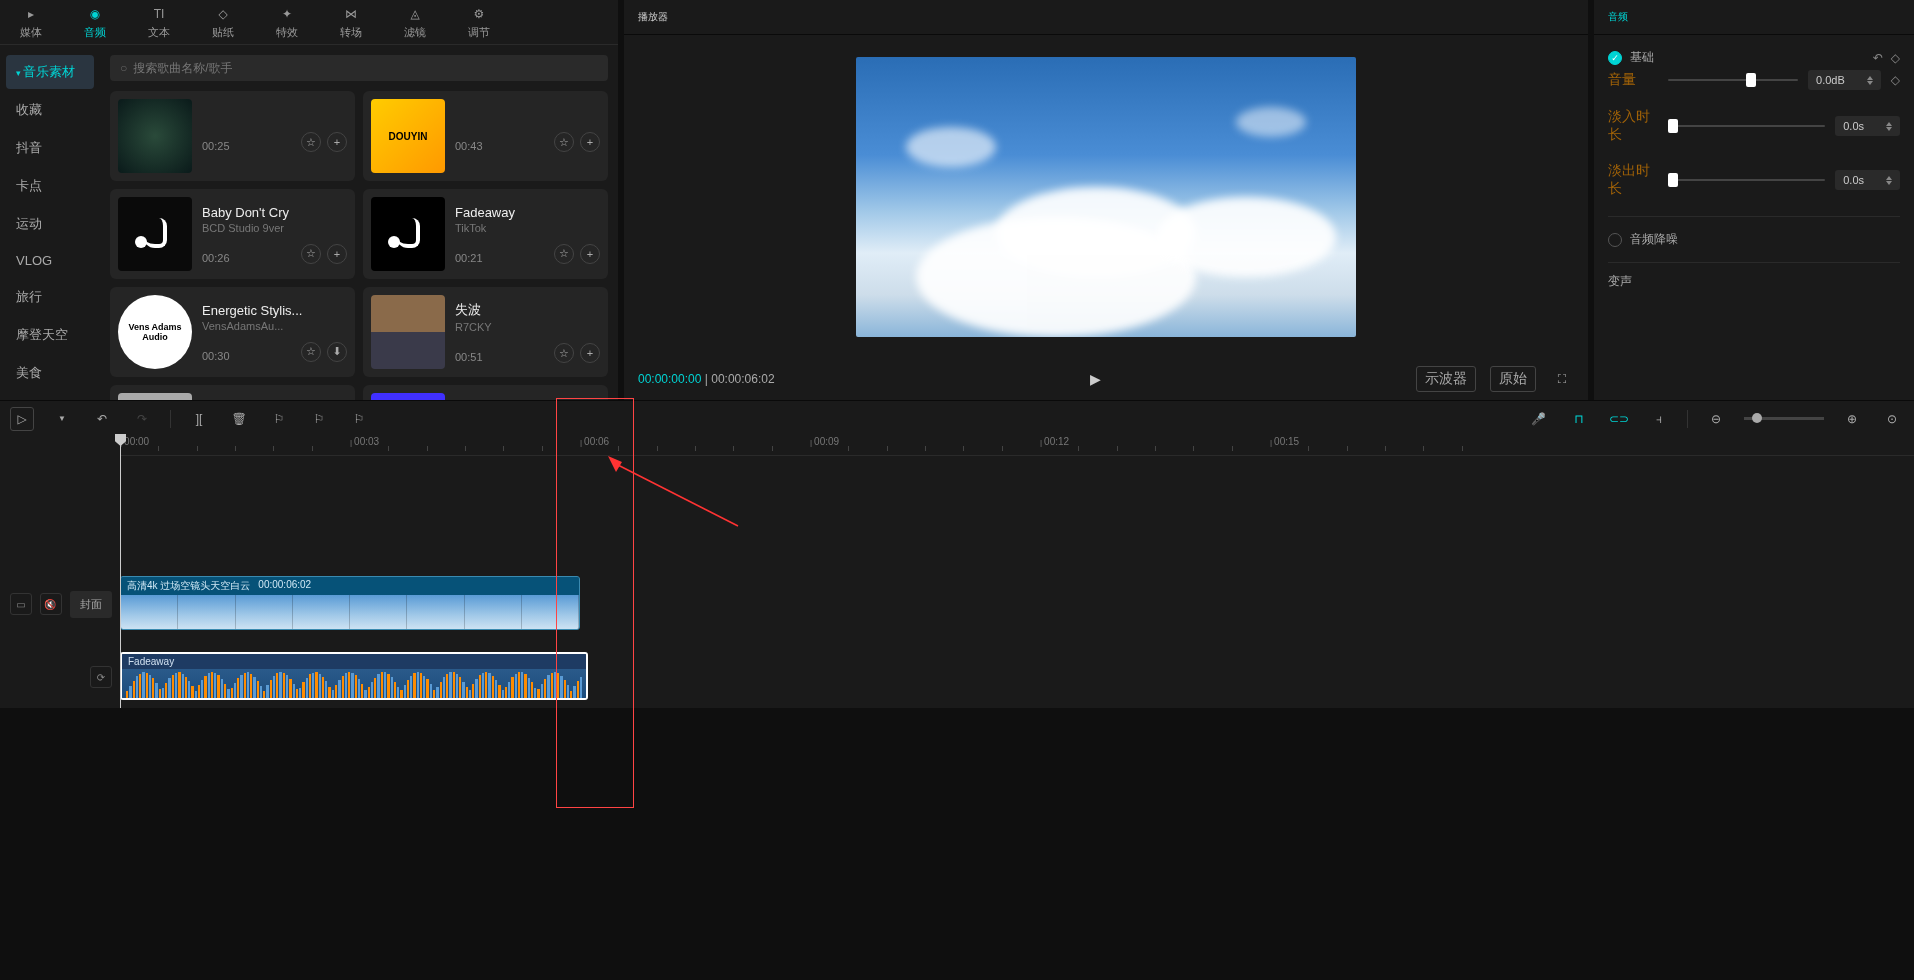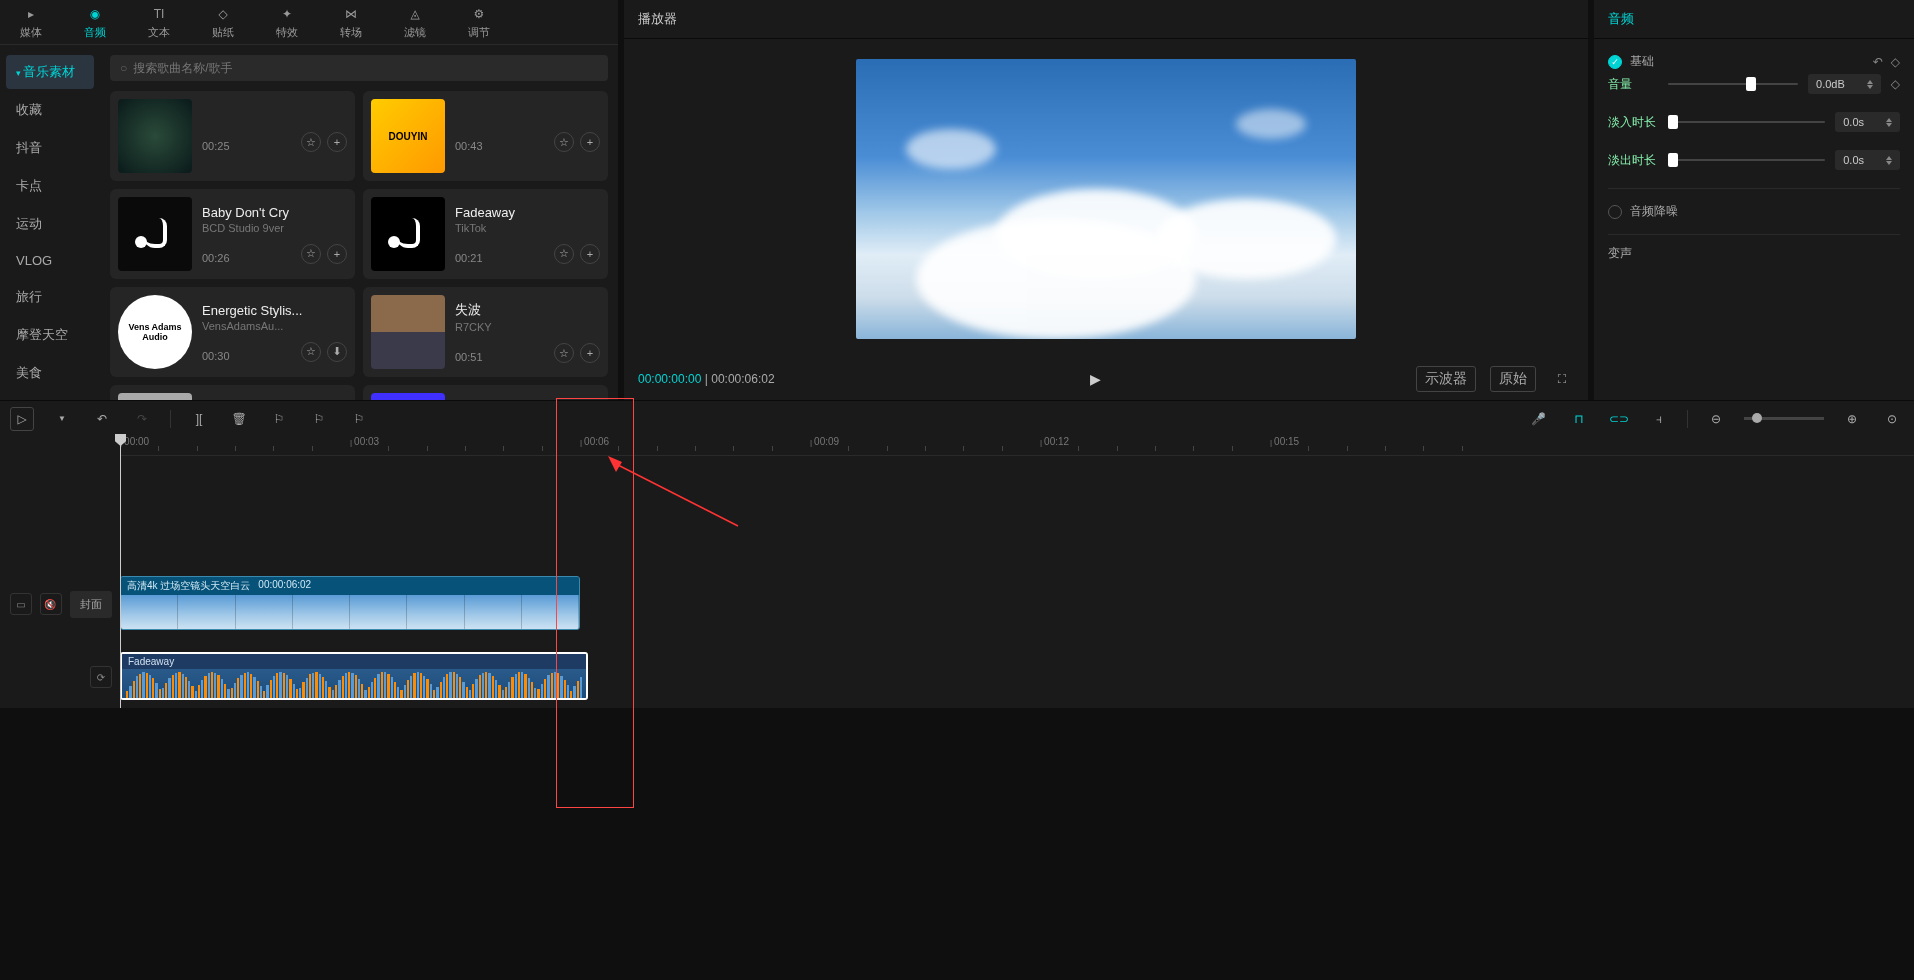--- a/index.html
+++ b/index.html
@@ -33,38 +33,38 @@
 .music-card { background: #252525; border-radius: 6px; padding: 8px; display: flex; gap: 10px; align-items: center; height: 90px; }
 .music-thumb { width: 74px; height: 74px; border-radius: 4px; background: #333; flex-shrink: 0; display: flex; align-items: center; justify-content: center; font-size: 10px; overflow: hidden; }
 .music-info { flex: 1; overflow: hidden; }
 .music-title { color: #eee; font-size: 13px; white-space: nowrap; overflow: hidden; text-overflow: ellipsis; }
 .music-artist { color: #777; font-size: 11px; margin-top: 2px; white-space: nowrap; overflow: hidden; text-overflow: ellipsis; }
 .music-footer { display: flex; align-items: flex-end; gap: 6px; margin-top: 10px; }
 .music-duration { color: #888; font-size: 11px; flex: 1; }
 .icon-btn { width: 20px; height: 20px; border: 1px solid #444; border-radius: 50%; display: flex; align-items: center; justify-content: center; color: #aaa; cursor: pointer; font-size: 11px; }
 
 
-.panel-header { padding: 10px 14px; color: #ccc; font-size: 13px; border-bottom: 1px solid #0a0a0a; }
+.panel-header { padding: 10px 14px; color: #ccc; font-size: 10px; border-bottom: 1px solid #0a0a0a; }
 .preview-area { flex: 1; display: flex; align-items: center; justify-content: center; padding: 10px; }
 .preview-img { width: 500px; height: 280px; background: linear-gradient(to bottom, #2a6db5 0%, #4a8dd5 35%, #a0c8e8 55%, #e0edf7 70%, #cdddea 85%, #8ab5d9 100%); border-radius: 2px; position: relative; overflow: hidden; }
 .cloud { position: absolute; background: #fff; border-radius: 50%; filter: blur(4px); opacity: 0.9; }
 .player-controls { display: flex; align-items: center; padding: 8px 14px; gap: 14px; }
 .timecode { font-size: 12px; }
 .timecode .current { color: #00d4d4; }
 .timecode .total { color: #aaa; }
 .play-btn { flex: 1; text-align: center; color: #ccc; cursor: pointer; font-size: 14px; }
 .ctrl-btn { border: 1px solid #444; padding: 3px 8px; border-radius: 3px; color: #aaa; cursor: pointer; font-size: 14px; }
 
 
 .audio-tabs { display: flex; margin: 10px; gap: 0; }
 .audio-tab { flex: 1; text-align: center; padding: 8px; background: #2a2a2a; color: #aaa; cursor: pointer; }
 .audio-tab.active { background: #3a3a3a; color: #fff; }
 .audio-controls { padding: 10px 14px; }
 .audio-row { display: flex; align-items: center; gap: 10px; margin-bottom: 18px; }
-.audio-label { width: 50px; font-size: 12px; color: #86efac; }
+.audio-label { width: 50px; font-size: 14px; color: #a16207; }
 .slider-track { flex: 1; height: 2px; background: #444; position: relative; border-radius: 2px; }
 .slider-thumb { position: absolute; width: 10px; height: 14px; background: #fff; border-radius: 2px; top: -6px; cursor: pointer; }
 .value-box { background: #2a2a2a; border-radius: 3px; padding: 4px 8px; font-size: 11px; color: #ccc; display: flex; align-items: center; gap: 22px; min-width: 60px; justify-content: center; }
 .stepper { display: flex; flex-direction: column; gap: 1px; }
 .stepper span { width: 0; height: 0; border-left: 3px solid transparent; border-right: 3px solid transparent; cursor: pointer; }
 .stepper .up { border-bottom: 4px solid #888; }
 .stepper .down { border-top: 4px solid #888; }
 .checkbox-row { display: flex; align-items: center; gap: 8px; padding: 4px 0; color: #aaa; }
 .chk { width: 14px; height: 14px; border-radius: 50%; border: 1px solid #555; }
 .chk.on { background: #00d4d4; border-color: #00d4d4; display: flex; align-items: center; justify-content: center; }

